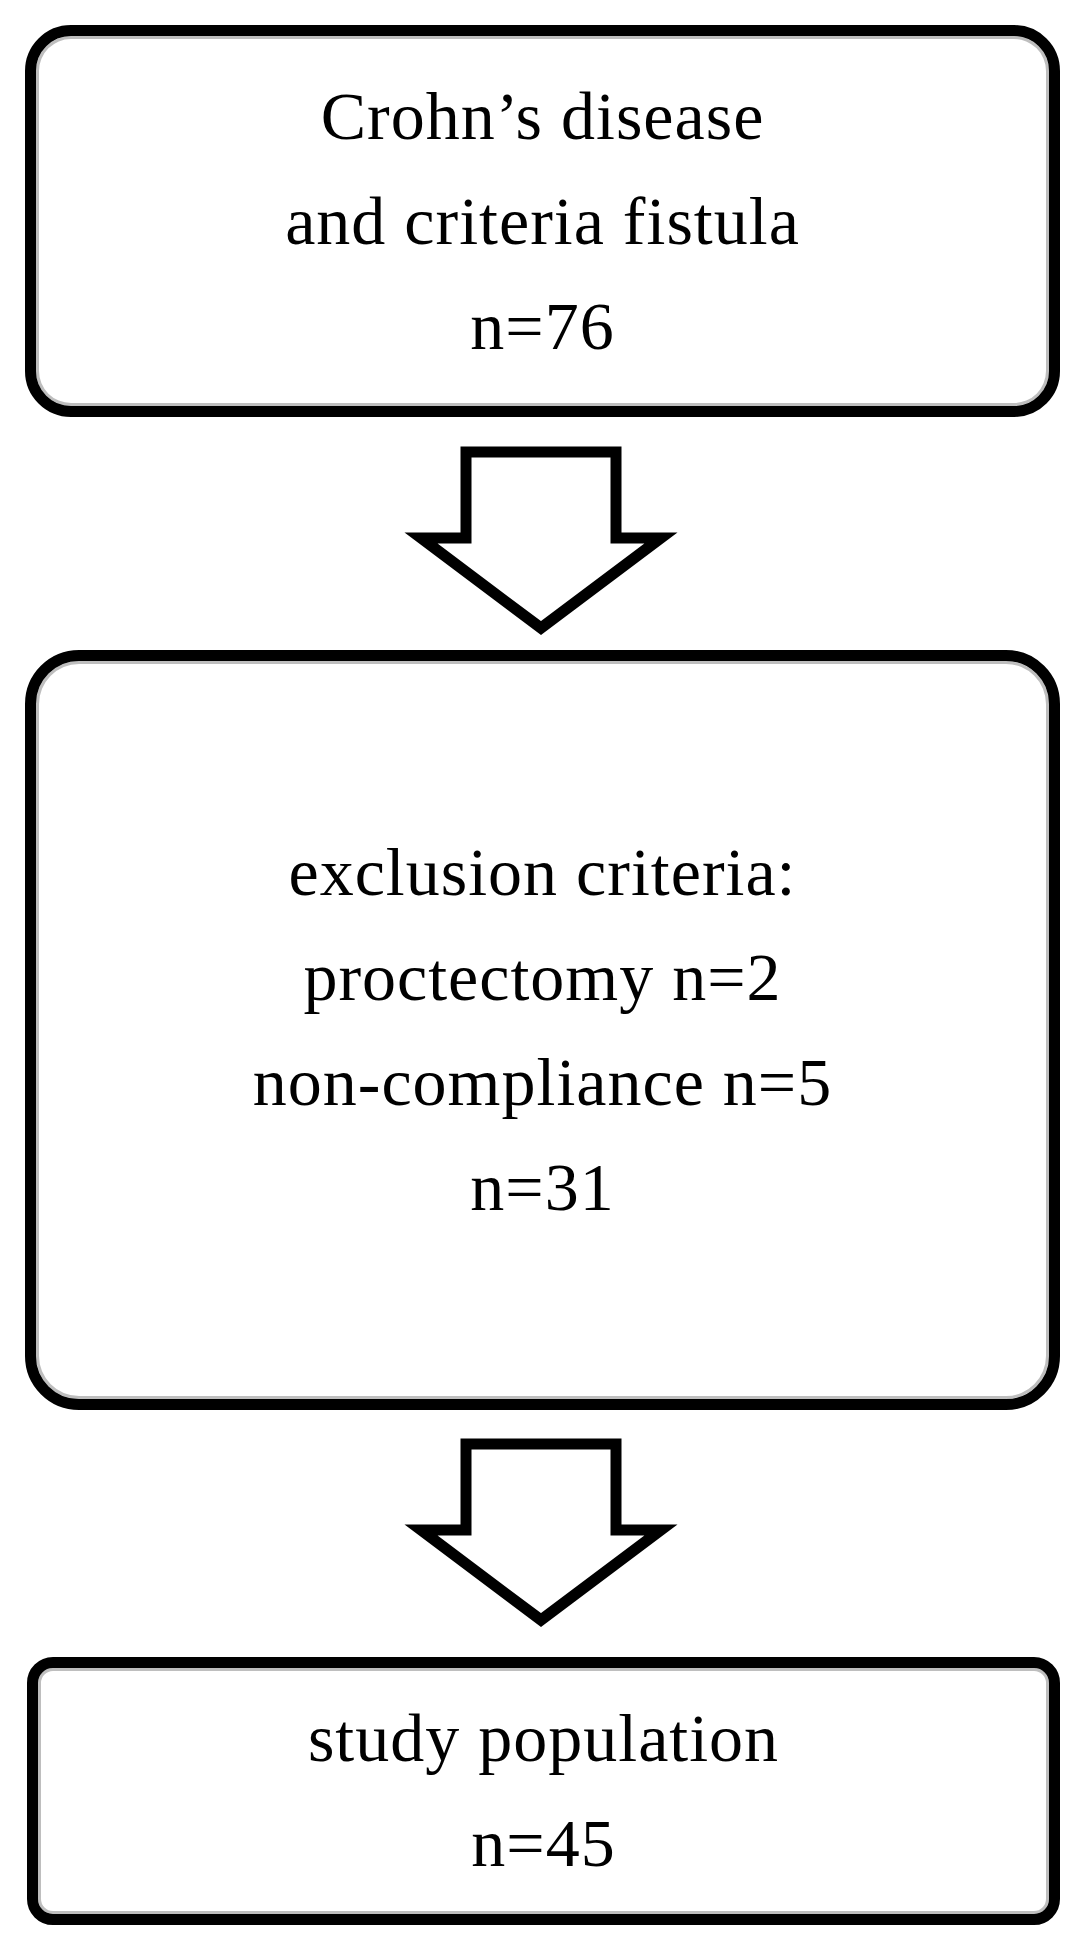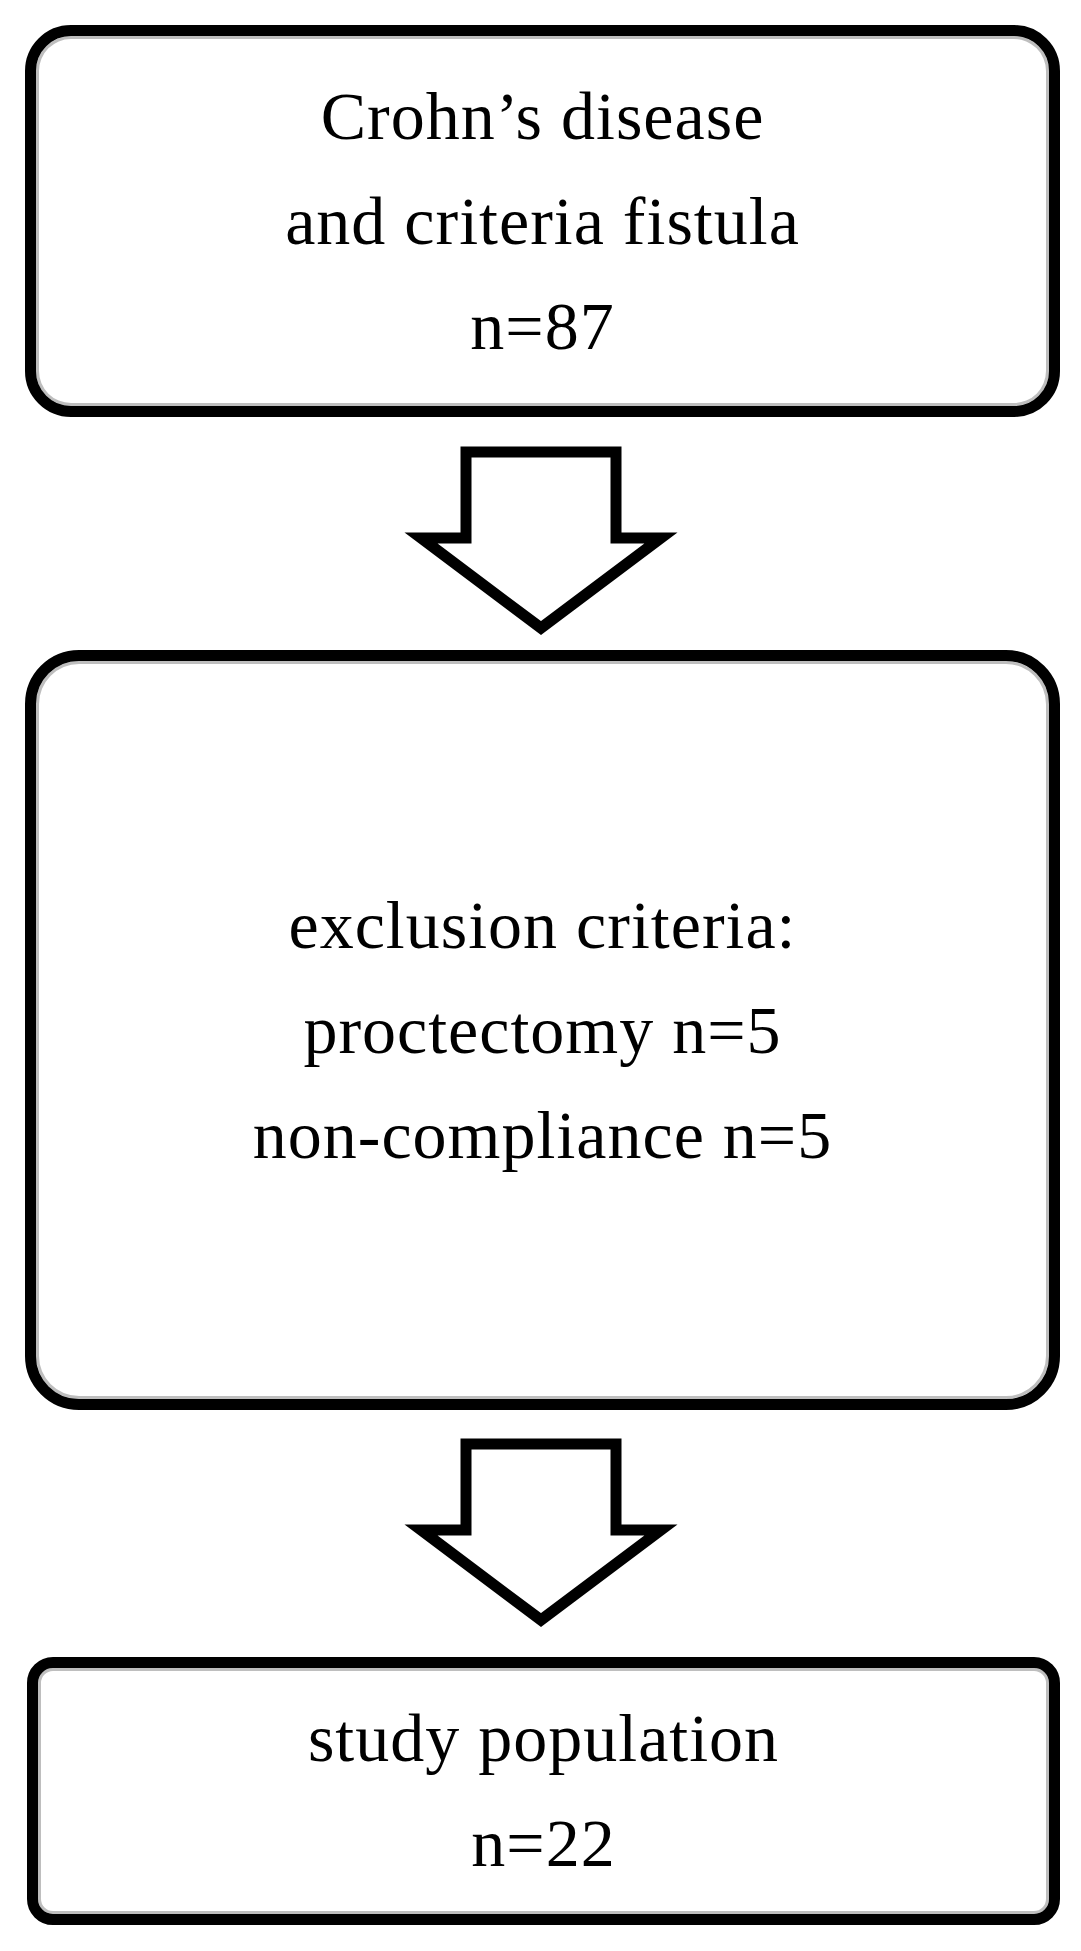--- a/index.html
+++ b/index.html
@@ -70,35 +70,36 @@
   .arrow-2 { top: 1438px; }
 </style>
 </head>
 <body>
 
 <div class="canvas">
 
   <div class="flow-box box-initial">
     <div class="box-line">Crohn’s disease</div>
     <div class="box-line">and criteria fistula</div>
-    <div class="box-line">n=87</div>
+    <div class="box-line">n=76</div>
   </div>
 
   <svg class="down-arrow arrow-1" viewBox="0 0 288 196" xmlns="http://www.w3.org/2000/svg" aria-hidden="true">
     <polygon points="69,6 219,6 219,92 264,92 144,182 24,92 69,92"></polygon>
   </svg>
 
   <div class="flow-box box-exclusion">
     <div class="box-line">exclusion criteria:</div>
-    <div class="box-line">proctectomy n=5</div>
+    <div class="box-line">proctectomy n=2</div>
     <div class="box-line">non-compliance n=5</div>
+    <div class="box-line">n=31</div>
   </div>
 
   <svg class="down-arrow arrow-2" viewBox="0 0 288 196" xmlns="http://www.w3.org/2000/svg" aria-hidden="true">
     <polygon points="69,6 219,6 219,92 264,92 144,182 24,92 69,92"></polygon>
   </svg>
 
   <div class="flow-box box-study">
     <div class="box-line">study population</div>
-    <div class="box-line">n=22</div>
+    <div class="box-line">n=45</div>
   </div>
 
 </div>
 
 </body></html>

